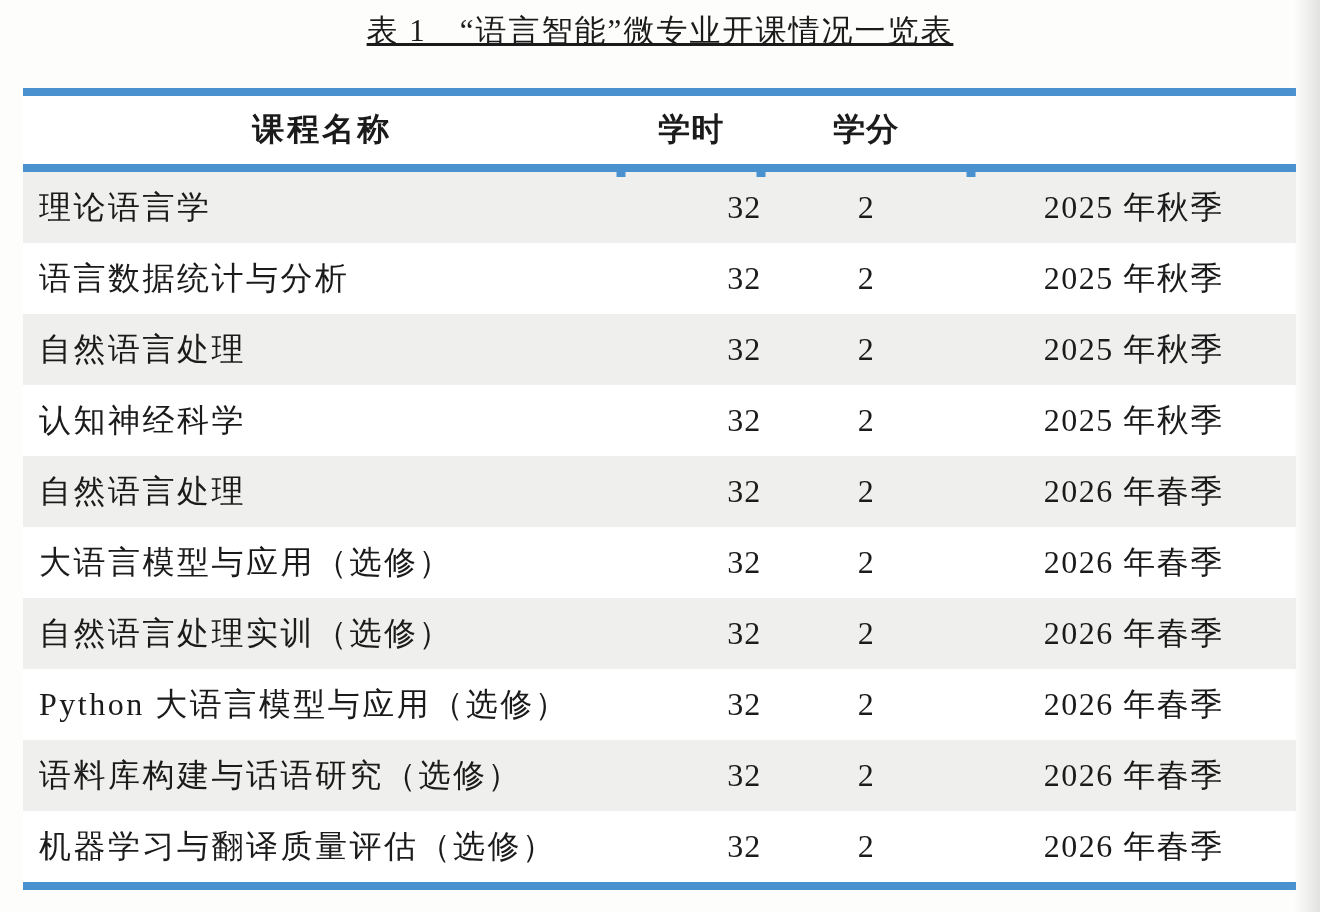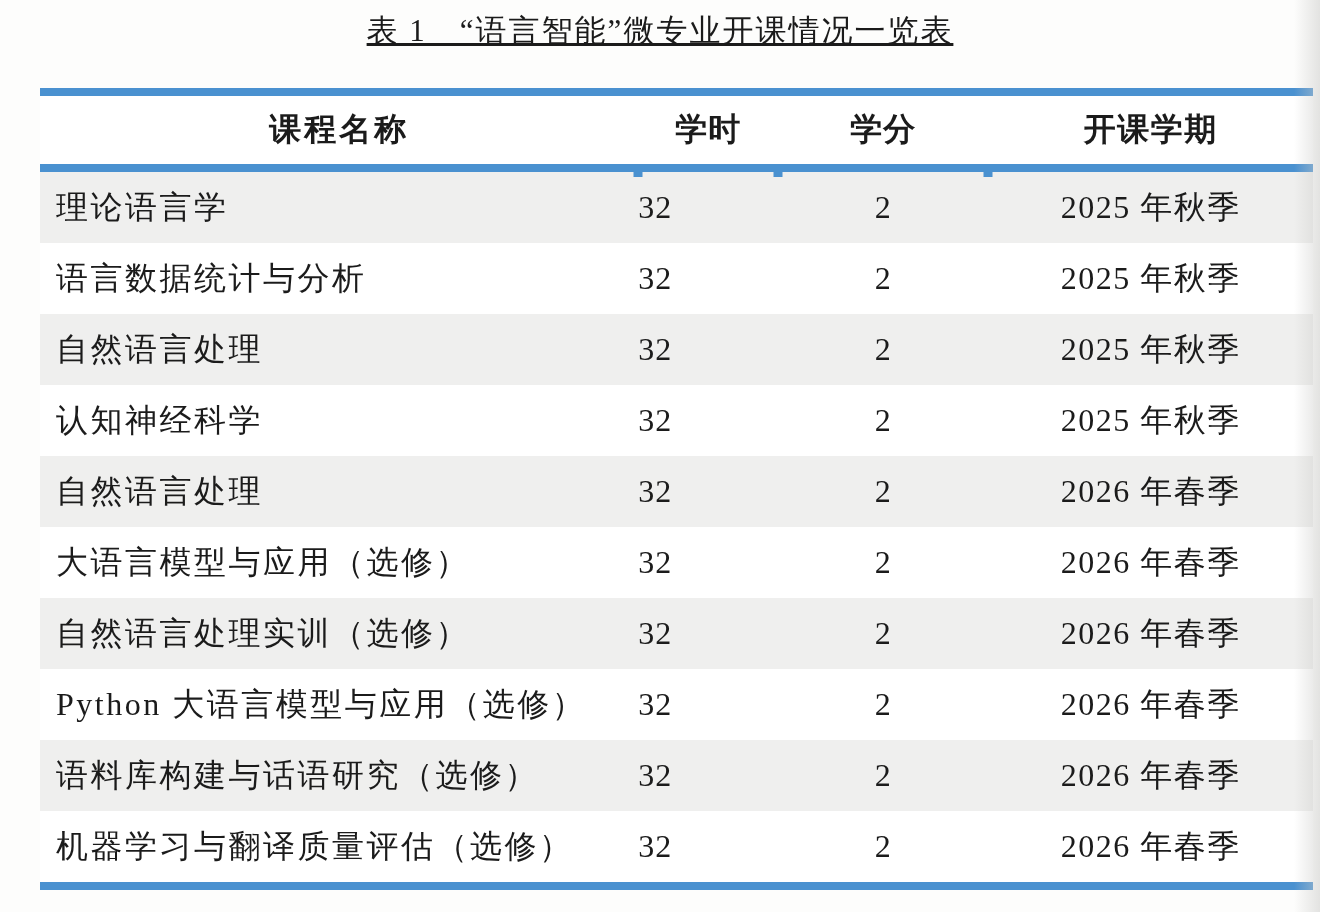--- a/index.html
+++ b/index.html
@@ -19,21 +19,21 @@
     left: 0;
     width: 100%;
     text-align: center;
     font-size: 31px;
     letter-spacing: 2px;
     white-space: pre;
     text-decoration: underline;
   }
   .table-wrap {
     position: absolute;
-    left: 40px;
+    left: 23px;
     top: 88px;
     width: 1273px;
   }
   .bar {
     height: 8px;
     background: var(--accent, #4a91d0);
     position: relative;
   }
   .tick {
     position: absolute;
@@ -62,21 +62,21 @@
     height: 71px;
     font-size: 32px;
     letter-spacing: 2.5px;
     background: #ffffff;
   }
   .rows .row:nth-child(odd) {
     background: var(--row-alt, #efefee);
   }
   .cell { box-sizing: border-box; }
   .col-name     { width: 47%;   }
-  .col-hours    { width: 11%;   text-align: left; letter-spacing: 1px; }
+  .col-hours    { width: 11%;   text-align: right; letter-spacing: 1px; }
   .col-credits  { width: 16.5%; text-align: center; letter-spacing: 1px; }
   .col-semester { width: 25.5%; text-align: center; letter-spacing: 1.5px; white-space: pre; }
   .rows .col-name {
     text-align: left;
     padding-left: 16px;
   }
   .scan-edge {
     position: absolute;
     top: 0;
     right: 0;
@@ -92,21 +92,20 @@
 <div class="page-title">表 1　“语言智能”微专业开课情况一览表</div>
 
 <div class="table-wrap">
 
   <div class="bar"></div>
 
   <div class="header-row">
     <div class="cell col-name">课程名称</div>
     <div class="cell col-hours">学时</div>
     <div class="cell col-credits">学分</div>
-    <div class="cell col-semester">开课学期</div>
   </div>
 
   <div class="bar">
     <div class="tick t1"></div>
     <div class="tick t2"></div>
     <div class="tick t3"></div>
   </div>
 
   <div class="rows">
 

